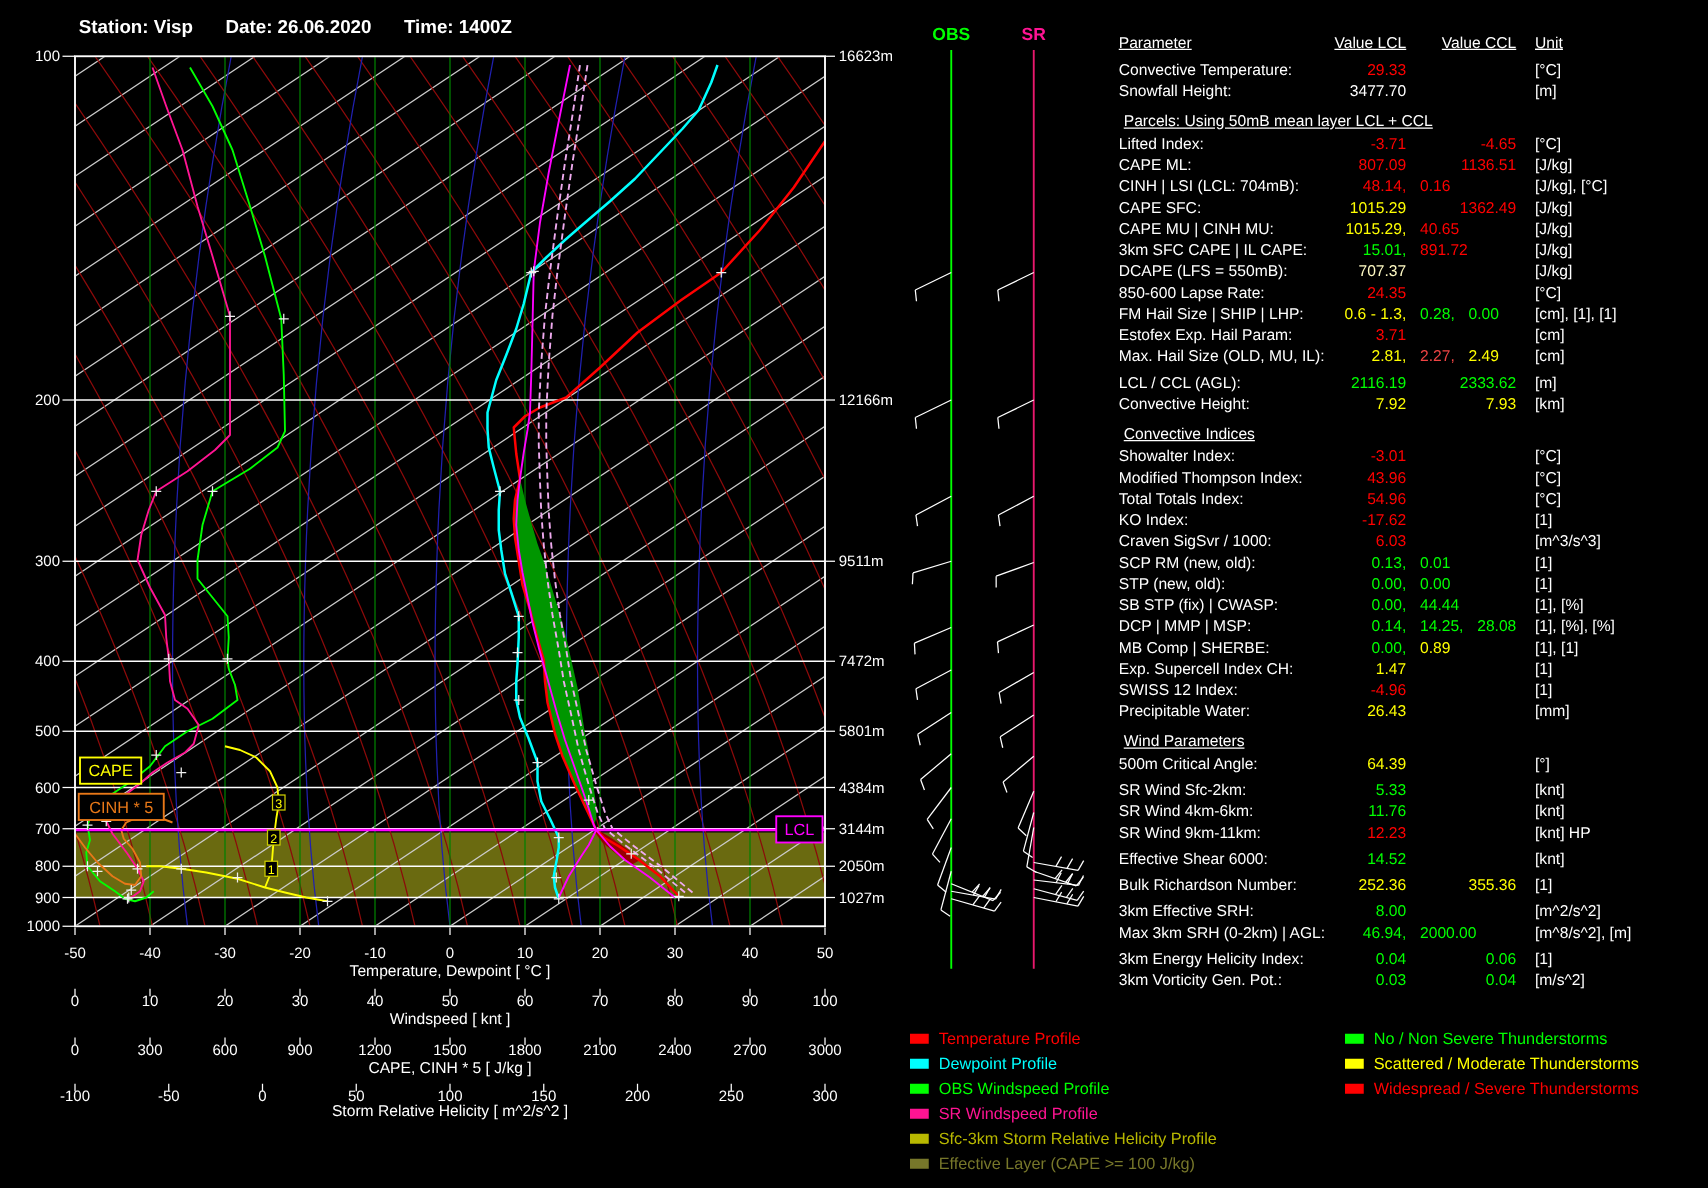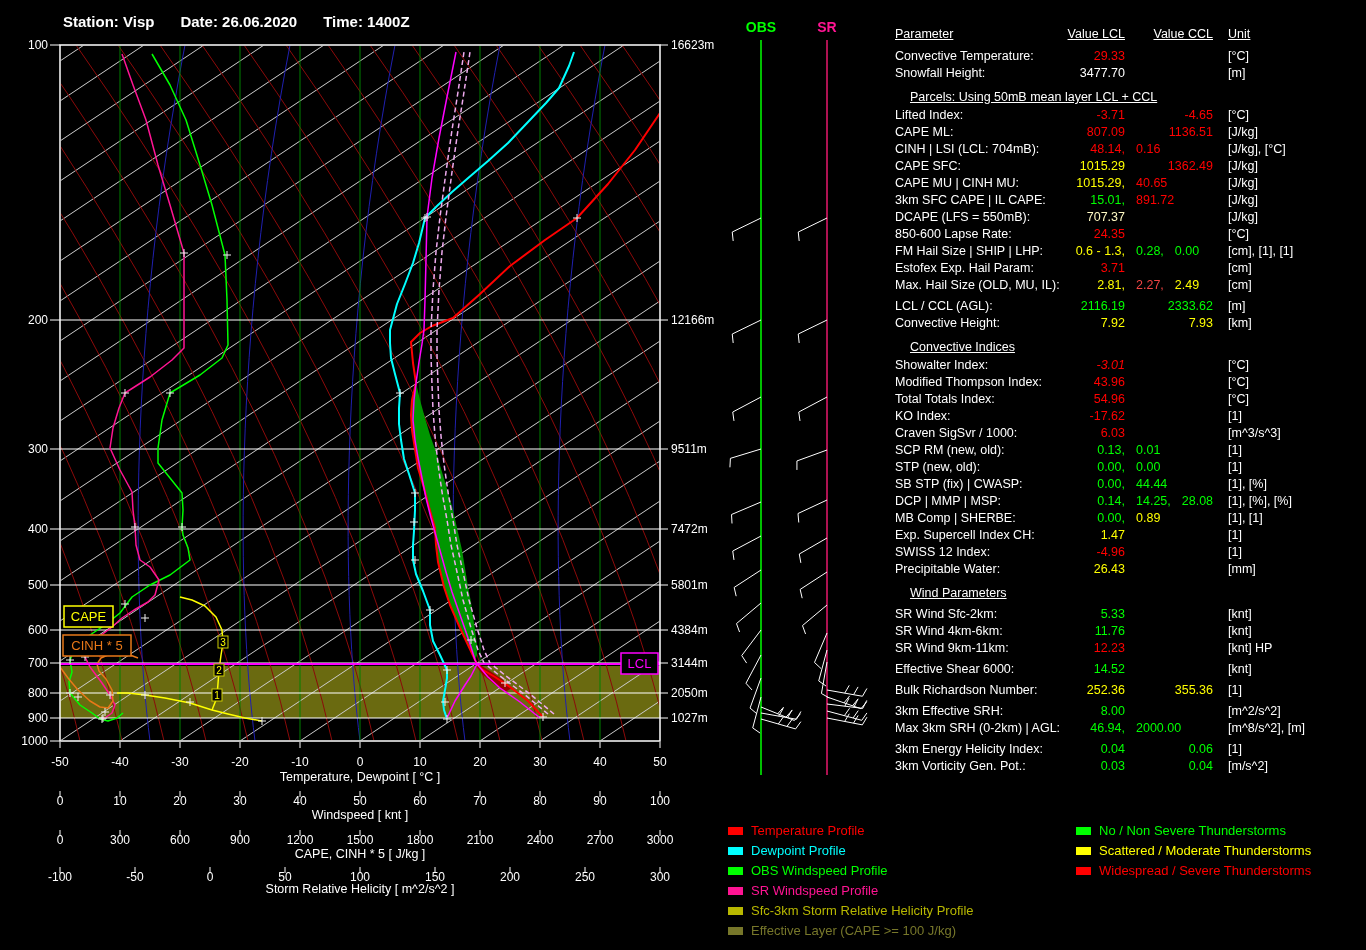--- a/index.html
+++ b/index.html
@@ -6,21 +6,21 @@
   #root{position:relative;width:1366px;height:950px;background:#000;overflow:hidden;
         font-family:"Liberation Sans",sans-serif;}
   #chart-header{position:absolute;left:63px;top:13px;color:#fff;font-size:15px;font-weight:bold;white-space:nowrap;}
   #chart-header span{margin-right:26px;}
   #svg-chart{position:absolute;left:0;top:0;}
   
   #params-table{position:absolute;left:895px;top:26px;width:471px;color:#fff;
                 font-size:12.5px;line-height:17px;}
   .thead{position:relative;height:22px;white-space:nowrap;}
   .thead span{text-decoration:underline;}
-  .tsec{margin:7px 0 1px 15px;text-decoration:underline;white-space:nowrap;}
+  .tsec{margin:7px 0 1px 4px;text-decoration:underline;white-space:nowrap;}
   .trow{position:relative;height:17px;white-space:nowrap;}
   .trow.gap{margin-top:4px;}
   .tlbl{position:absolute;left:0;}
   .tv1{position:absolute;left:0;width:230px;text-align:right;}
   .tvx{position:absolute;left:230px;}
   .tvx span{margin-left:11px;}
   .tv2{position:absolute;left:232px;width:86px;text-align:right;}
   .tunit{position:absolute;left:333px;color:#fff;}
   
   .legend{position:absolute;font-size:13px;}
@@ -494,21 +494,21 @@
       </div>
       <div class="trow">
         <span class="tlbl">Convective Height:</span>
         <div class="tv1"><span style="color: rgb(255, 255, 0);">7.92</span></div>
         <div class="tv2"><span style="color: rgb(255, 255, 0);">7.93</span></div>
         <span class="tunit">[km]</span>
       </div>
       <div class="tsec">Convective Indices</div>
       <div class="trow">
         <span class="tlbl">Showalter Index:</span>
-        <div class="tv1"><span style="color: rgb(255, 0, 0); font-style: italic;">-3.01</span></div>
+        <div class="tv1"><span style="color: rgb(255, 0, 0);">-3.01</span></div>
         <span class="tunit">[°C]</span>
       </div>
       <div class="trow">
         <span class="tlbl">Modified Thompson Index:</span>
         <div class="tv1"><span style="color: rgb(255, 0, 0);">43.96</span></div>
         <span class="tunit">[°C]</span>
       </div>
       <div class="trow">
         <span class="tlbl">Total Totals Index:</span>
         <div class="tv1"><span style="color: rgb(255, 0, 0);">54.96</span></div>
@@ -563,20 +563,25 @@
         <span class="tlbl">SWISS 12 Index:</span>
         <div class="tv1"><span style="color: rgb(255, 0, 0);">-4.96</span></div>
         <span class="tunit">[1]</span>
       </div>
       <div class="trow">
         <span class="tlbl">Precipitable Water:</span>
         <div class="tv1"><span style="color: rgb(255, 255, 0);">26.43</span></div>
         <span class="tunit">[mm]</span>
       </div>
       <div class="tsec">Wind Parameters</div>
+      <div class="trow">
+        <span class="tlbl">500m Critical Angle:</span>
+        <div class="tv1"><span style="color: rgb(255, 255, 0);">64.39</span></div>
+        <span class="tunit">[°]</span>
+      </div>
       <div class="trow gap">
         <span class="tlbl">SR Wind Sfc-2km:</span>
         <div class="tv1"><span style="color: rgb(0, 255, 0);">5.33</span></div>
         <span class="tunit">[knt]</span>
       </div>
       <div class="trow">
         <span class="tlbl">SR Wind 4km-6km:</span>
         <div class="tv1"><span style="color: rgb(0, 255, 0);">11.76</span></div>
         <span class="tunit">[knt]</span>
       </div>

